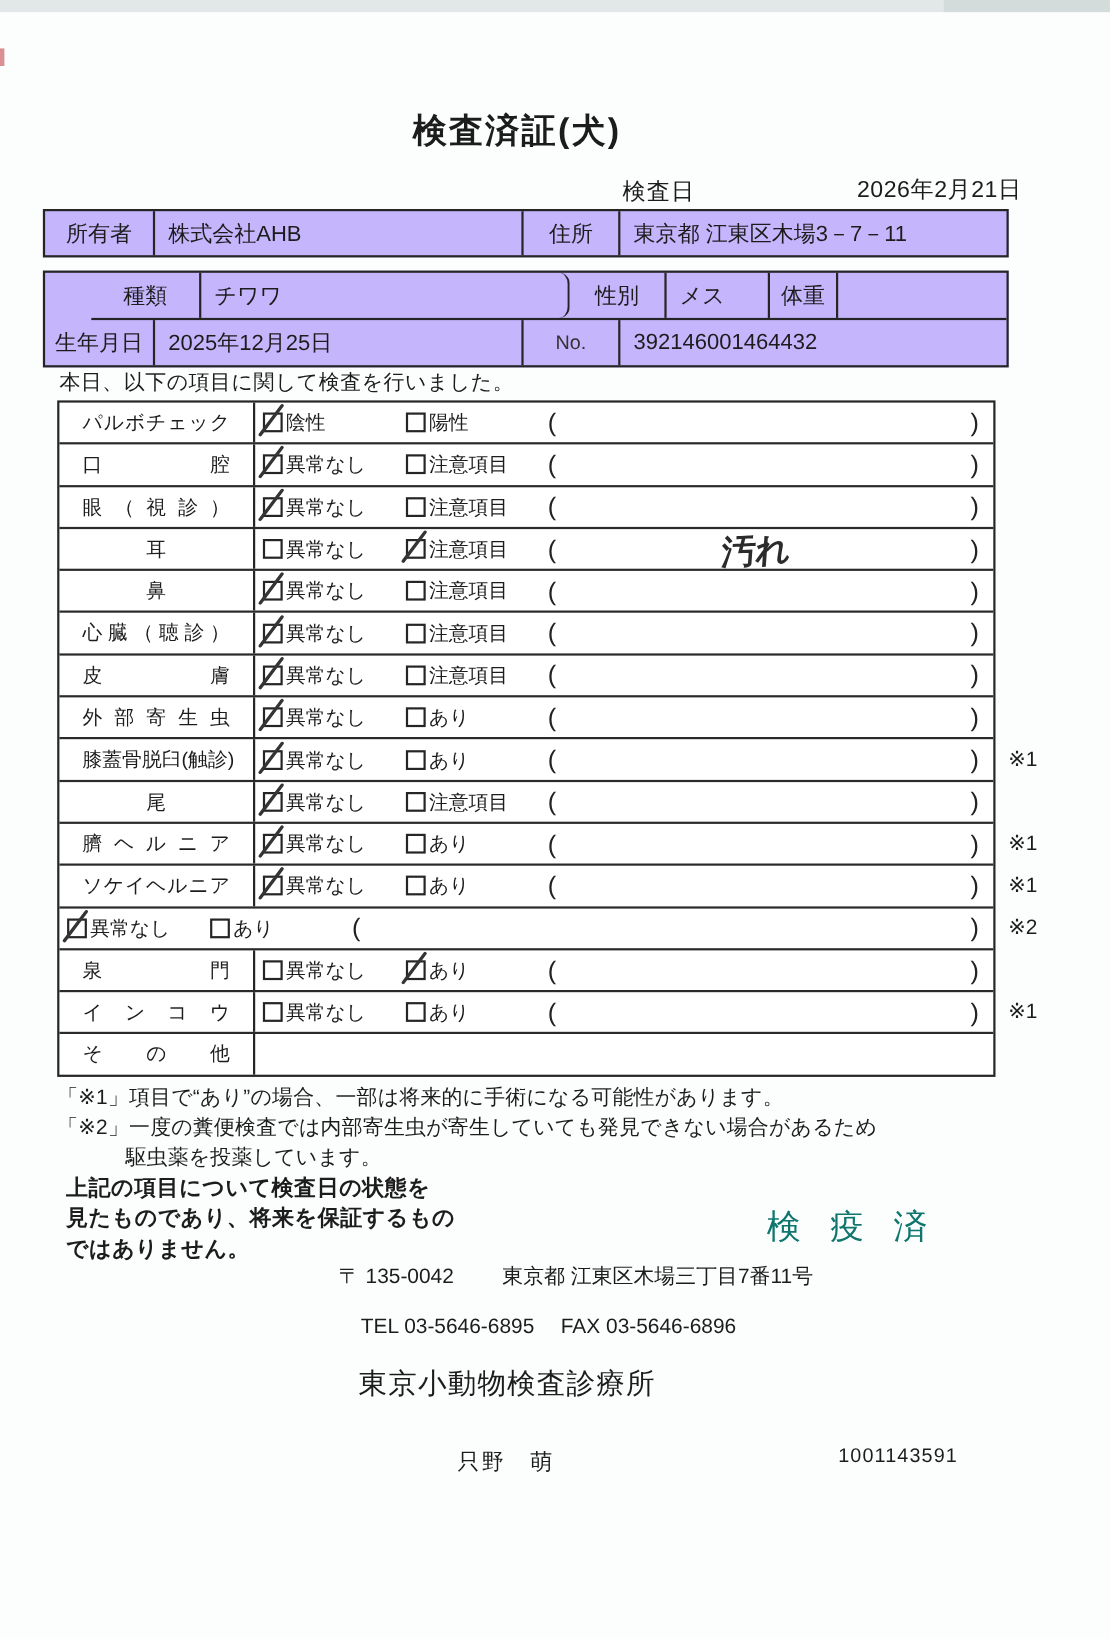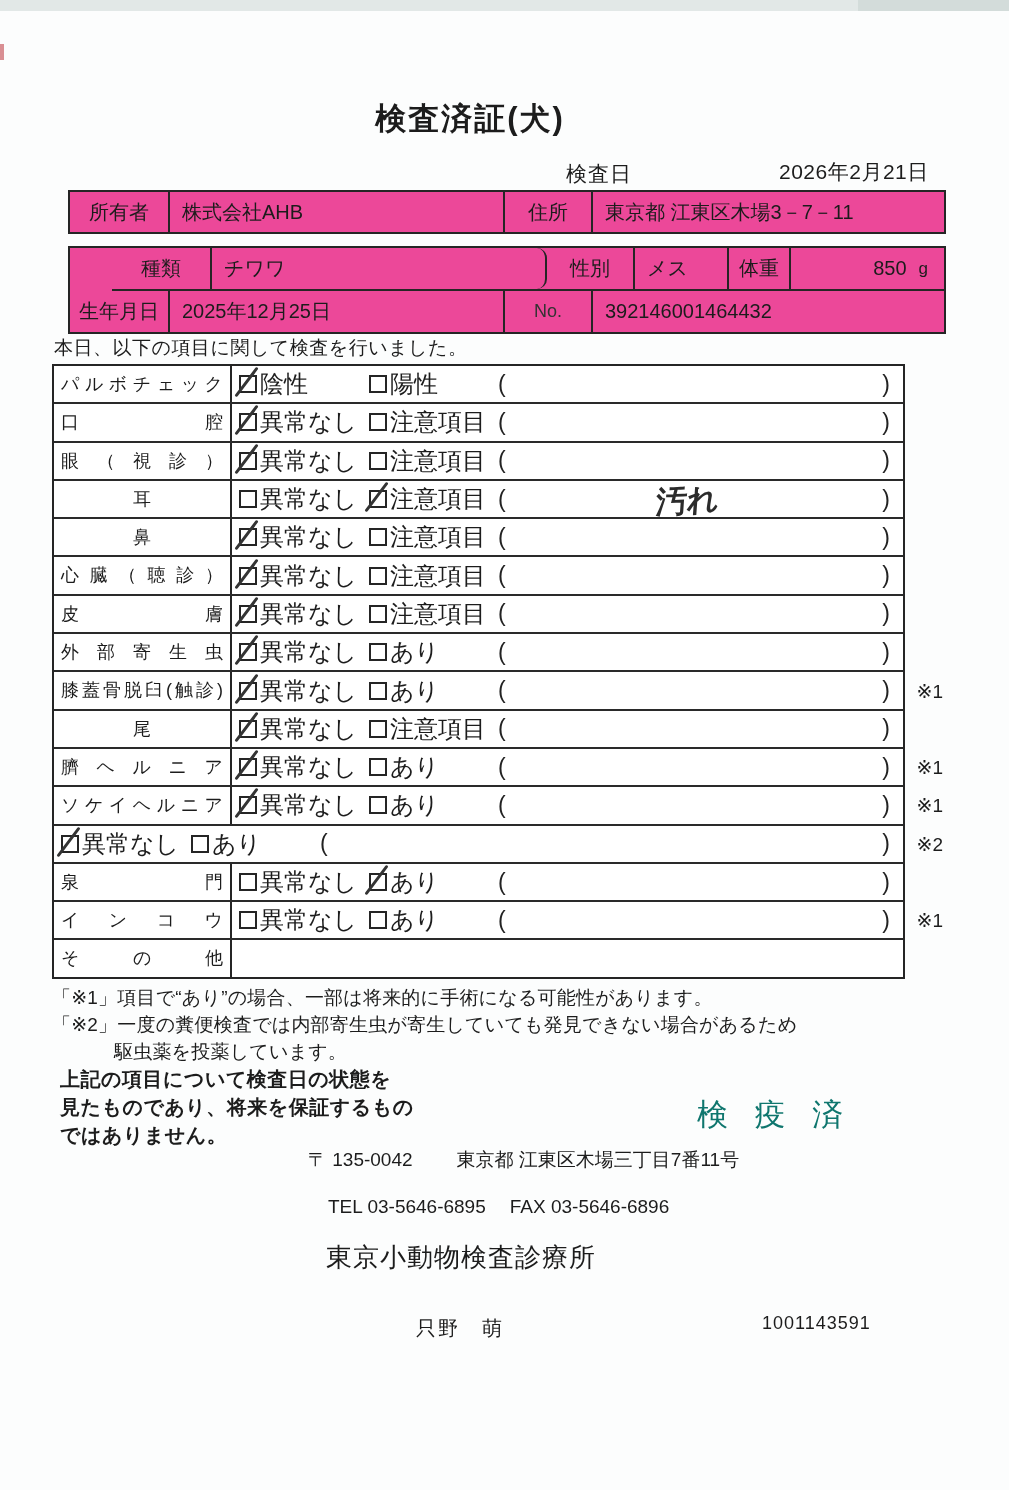--- a/index.html
+++ b/index.html
@@ -15,48 +15,48 @@
   .scan-strip-dark{position:absolute;top:0;left:858px;width:151px;height:11px;background:#d3dcda;}
   .red-sliver{position:absolute;left:0;top:44px;width:4px;height:16px;background:#d98f93;}
 
   .doc-title{
     position:absolute;top:98px;left:0;width:940px;text-align:center;
     font-size:31px;font-weight:600;letter-spacing:2px;
   }
   .insp-date-label{position:absolute;left:566px;top:160px;font-size:21px;letter-spacing:1px;}
   .insp-date-value{position:absolute;left:779px;top:158px;font-size:21px;letter-spacing:.5px;}
 
-  .tbl{position:absolute;left:68px;border:2px solid #252525;box-sizing:border-box;background:#ec4899;}
+  .tbl{position:absolute;left:39px;border:2px solid #252525;box-sizing:border-box;background:#c4b5fd;}
   .tblA{top:190px;width:878px;height:44px;display:flex;}
   .tblB{top:246px;width:878px;height:88px;display:flex;flex-direction:column;}
   .tblB .trow{display:flex;flex:1;box-sizing:border-box;}
   .tblB .trow:first-child{border-bottom:2px solid #252525;margin-left:42px;}
   .cell{display:flex;align-items:center;box-sizing:border-box;font-size:20px;}
   .cell.hdr{justify-content:center;border-right:2px solid #252525;flex:none;}
   .cell.val{padding-left:12px;flex:none;}
   .w100{width:100px;} .w335{width:335px;} .w88{width:88px;} .w94{width:94px;} .w62{width:62px;}
   .grow{flex:1 1 auto;}
   .weight-val{justify-content:flex-end;padding-right:16px;}
   .weight-unit{font-size:17px;margin-left:12px;}
   .no-label{font-size:18px;color:#333;}
 
   .intro-line{position:absolute;left:54px;top:335px;font-size:19px;letter-spacing:.5px;}
 
   .exam{position:absolute;left:52px;top:364px;width:849px;border:2px solid #252525;background:#fff;}
   .erow{display:flex;height:36.3px;border-bottom:2px solid #2a2a2a;position:relative;align-items:stretch;}
   .erow:last-child{border-bottom:none;}
   .elabel{
     width:178px;flex:none;border-right:2px solid #252525;
-    padding:0 7px;box-sizing:border-box;font-size:18px;line-height:36px;
+    padding:0 21px;box-sizing:border-box;font-size:18px;line-height:36px;
     white-space:nowrap;overflow:hidden;
   }
   .elabel.jus{text-align:justify;text-align-last:justify;}
   .elabel.cen{text-align:center;}
   .econtent{flex:1;display:flex;align-items:center;position:relative;}
-  .optgroup{width:130px;flex:none;display:flex;align-items:center;padding-left:7px;box-sizing:border-box;font-size:24px;white-space:nowrap;}
+  .optgroup{width:130px;flex:none;display:flex;align-items:center;padding-left:7px;box-sizing:border-box;font-size:18px;white-space:nowrap;}
   .cb{width:14px;height:14px;border:2px solid #252525;margin-right:3px;position:relative;flex:none;background:#fff;}
   .tick{position:absolute;left:4px;top:-13px;width:3px;height:36px;background:#343434;transform:rotate(33deg) skewX(-4deg);border-radius:2px;}
   .parenzone{flex:1;display:flex;align-items:center;position:relative;font-size:23px;font-weight:300;color:#222;}
   .po{margin-left:6px;}
   .pc{margin-left:auto;margin-right:13px;}
   .hand-note{
     position:absolute;left:40px;right:60px;top:-6px;text-align:center;
     font-size:31px;font-weight:600;color:#2b2b2b;
     transform:rotate(-3deg) skewX(-7deg);
     font-family:"DejaVu Sans",sans-serif;
@@ -98,24 +98,20 @@
   <div class="cell val grow">東京都 江東区木場3－7－11</div>
 </div>
 
 <div class="tbl tblB">
   <div class="trow">
     <div class="cell hdr w100">種類</div>
     <div class="cell val w335" style="border-right:2px solid #252525;border-radius:10px;">チワワ</div>
     <div class="cell hdr w88">性別</div>
     <div class="cell val w94" style="border-right:2px solid #252525;">メス</div>
     <div class="cell hdr w62">体重</div>
-    <div class="cell grow weight-val">
-      <span>850</span>
-      <span class="weight-unit">g</span>
-    </div>
   </div>
   <div class="trow">
     <div class="cell hdr w100">生年月日</div>
     <div class="cell val w335" style="border-right:2px solid #252525;">2025年12月25日</div>
     <div class="cell hdr w88 no-label">No.</div>
     <div class="cell val grow">392146001464432</div>
   </div>
 </div>
 
 <div class="intro-line">本日、以下の項目に関して検査を行いました。</div>

